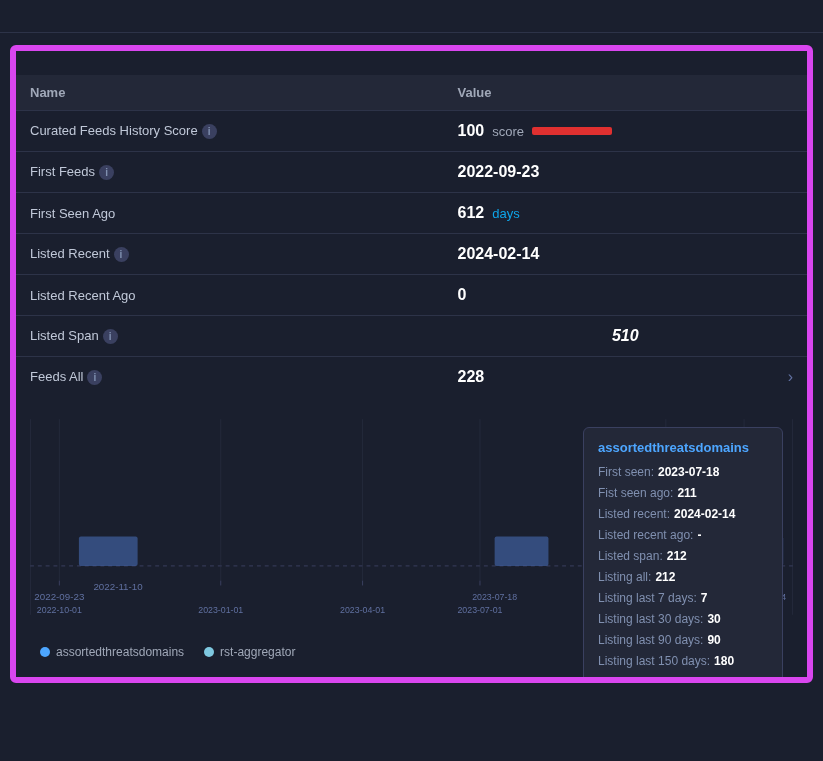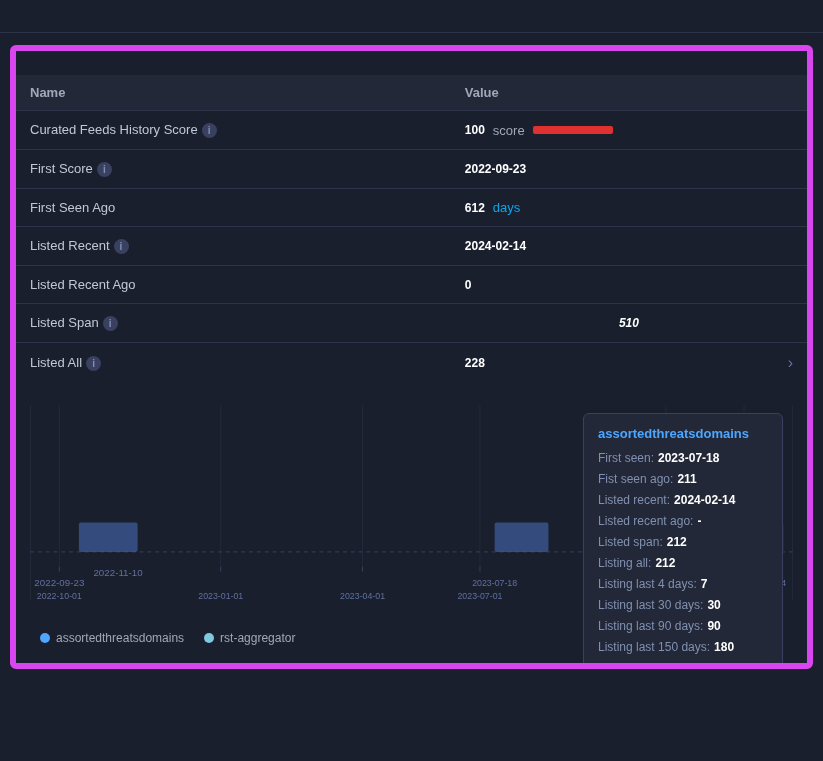--- a/index.html
+++ b/index.html
@@ -76,21 +76,21 @@
       font-size: 13px;
     }
     .row-name {
       color: #c0c8d8;
     }
     .row-value {
       color: #e0e8f8;
     }
     .value-bold {
       font-weight: 700;
-      font-size: 12px;
+      font-size: 16px;
       color: #fff;
     }
     .score-bar {
       width: 80px;
       height: 8px;
       background: #e03030;
       border-radius: 2px;
     }
     .info-icon {
       display: inline-flex;
@@ -211,21 +211,21 @@
             <span style="display: flex; align-items: center; justify-content: space-between;">
               <span style="display: flex; align-items: center; gap: 8px;">
                 <span class="value-bold">100</span>
                 <span style="color: rgb(160, 168, 184); font-weight: normal;">score</span>
                 <span class="score-bar" style="background: rgb(224, 48, 48);"></span>
               </span>
             </span>
           </td>
         </tr>
         <tr>
-          <td class="row-name"><span>First Score</span><span class="info-icon">i</span></td>
+          <td class="row-name"><span>First Feeds</span><span class="info-icon">i</span></td>
           <td class="row-value">
             <span style="display: flex; align-items: center; justify-content: space-between;">
               <span style="display: flex; align-items: center; gap: 8px;">
                 <span class="value-bold">2022-09-23</span>
               </span>
             </span>
           </td>
         </tr>
         <tr>
           <td class="row-name"><span>First Seen Ago</span></td>
@@ -262,21 +262,21 @@
           <td class="row-name"><span>Listed Span</span><span class="info-icon">i</span></td>
           <td class="row-value">
             <span style="display: flex; align-items: center; justify-content: center; font-style: italic;">
               <span style="display: flex; align-items: center; gap: 8px;">
                 <span class="value-bold">510</span>
               </span>
             </span>
           </td>
         </tr>
         <tr>
-          <td class="row-name"><span>Listed All</span><span class="info-icon">i</span></td>
+          <td class="row-name"><span>Feeds All</span><span class="info-icon">i</span></td>
           <td class="row-value">
             <span style="display: flex; align-items: center; justify-content: space-between;">
               <span style="display: flex; align-items: center; gap: 8px;">
                 <span class="value-bold">228</span>
               </span>
               <span class="chevron-right">›</span>
             </span>
           </td>
         </tr>
       </tbody>
@@ -351,21 +351,21 @@
             </div>
             <div class="tooltip-row">
               <span class="tooltip-label">Listed span: </span>
               <span class="tooltip-value">212</span>
             </div>
             <div class="tooltip-row">
               <span class="tooltip-label">Listing all: </span>
               <span class="tooltip-value">212</span>
             </div>
             <div class="tooltip-row">
-              <span class="tooltip-label">Listing last 4 days: </span>
+              <span class="tooltip-label">Listing last 7 days: </span>
               <span class="tooltip-value">7</span>
             </div>
             <div class="tooltip-row">
               <span class="tooltip-label">Listing last 30 days: </span>
               <span class="tooltip-value">30</span>
             </div>
             <div class="tooltip-row">
               <span class="tooltip-label">Listing last 90 days: </span>
               <span class="tooltip-value">90</span>
             </div>

